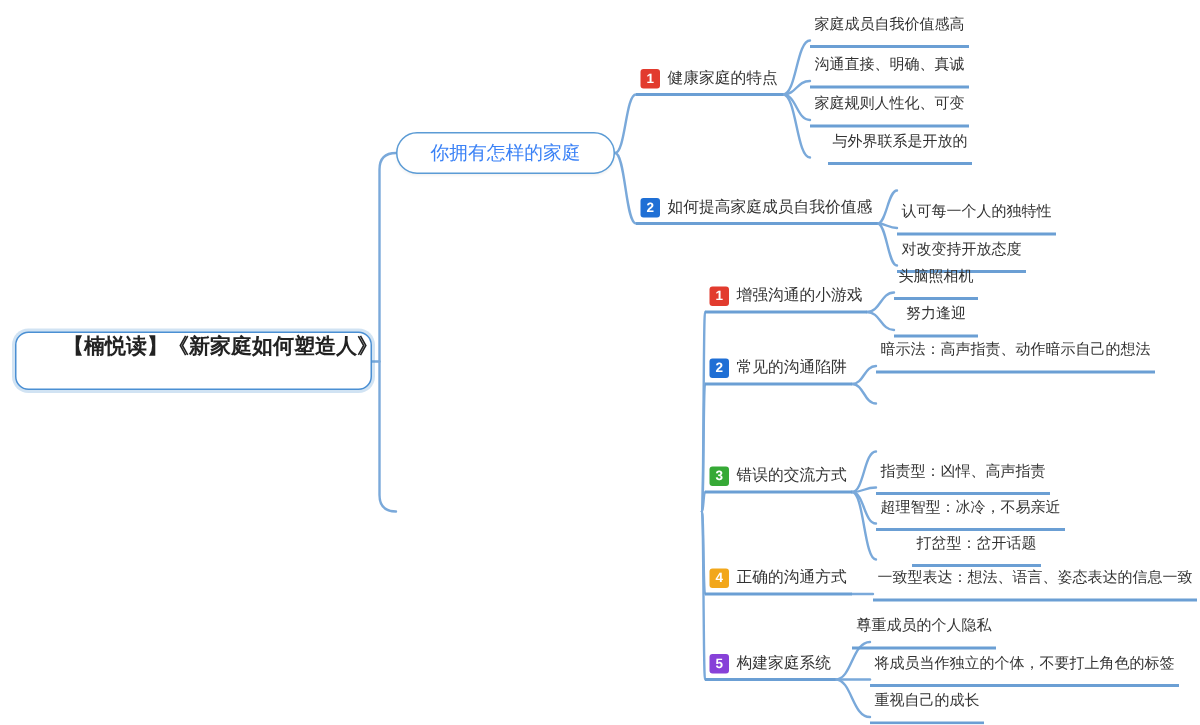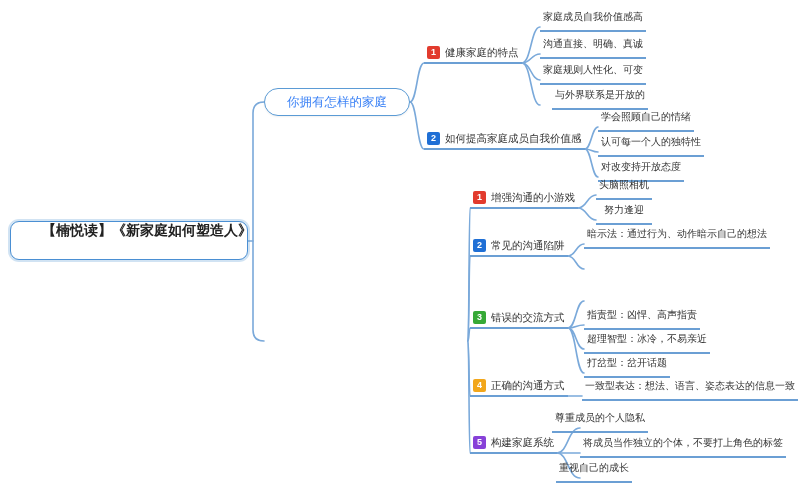--- a/index.html
+++ b/index.html
@@ -98,23 +98,20 @@
   </div>
   <div class="node leaf" style="left:540px;top:62px;width:106px">
     <span class="t">家庭规则人性化、可变</span>
   </div>
   <div class="node leaf" style="left:540px;top:36px;width:106px">
     <span class="t">沟通直接、明确、真诚</span>
   </div>
   <div class="node leaf" style="left:552px;top:87px;width:96px">
     <span class="t">与外界联系是开放的</span>
   </div>
-  <div class="node leaf" style="left:598px;top:109px;width:96px">
-    <span class="t">学会照顾自己的情绪</span>
-  </div>
   <div class="node leaf" style="left:598px;top:134px;width:106px">
     <span class="t">认可每一个人的独特性</span>
   </div>
   <div class="node leaf" style="left:598px;top:159px;width:86px">
     <span class="t">对改变持开放态度</span>
   </div>
 
   <div class="node sub" style="left:470px;top:190px;width:108px">
     <span class="ic" style="background-color: rgb(226, 59, 46);">1</span>
     <span class="t">增强沟通的小游戏</span>
@@ -136,37 +133,37 @@
     <span class="t">构建家庭系统</span>
   </div>
 
   <div class="node leaf" style="left:596px;top:177px;width:56px">
     <span class="t">头脑照相机</span>
   </div>
   <div class="node leaf" style="left:596px;top:202px;width:56px">
     <span class="t">努力逢迎</span>
   </div>
   <div class="node leaf" style="left:584px;top:226px;width:186px">
-    <span class="t">暗示法：通过行为、动作暗示自己的想法</span>
+    <span class="t">暗示法：高声指责、动作暗示自己的想法</span>
   </div>
   <div class="node leaf" style="left:584px;top:307px;width:116px">
     <span class="t">指责型：凶悍、高声指责</span>
   </div>
   <div class="node leaf" style="left:584px;top:331px;width:126px">
     <span class="t">超理智型：冰冷，不易亲近</span>
   </div>
-  <div class="node leaf" style="left:584px;top:355px;width:86px">
+  <div class="node leaf" style="left:608px;top:355px;width:86px">
     <span class="t">打岔型：岔开话题</span>
   </div>
   <div class="node leaf" style="left:582px;top:378px;width:216px">
     <span class="t">一致型表达：想法、语言、姿态表达的信息一致</span>
   </div>
-  <div class="node leaf" style="left:552px;top:410px;width:96px">
+  <div class="node leaf" style="left:568px;top:410px;width:96px">
     <span class="t">尊重成员的个人隐私</span>
   </div>
   <div class="node leaf" style="left:580px;top:435px;width:206px">
     <span class="t">将成员当作独立的个体，不要打上角色的标签</span>
   </div>
-  <div class="node leaf" style="left:556px;top:460px;width:76px">
+  <div class="node leaf" style="left:580px;top:460px;width:76px">
     <span class="t">重视自己的成长</span>
   </div>
 
 </div>
 
 </body></html>

